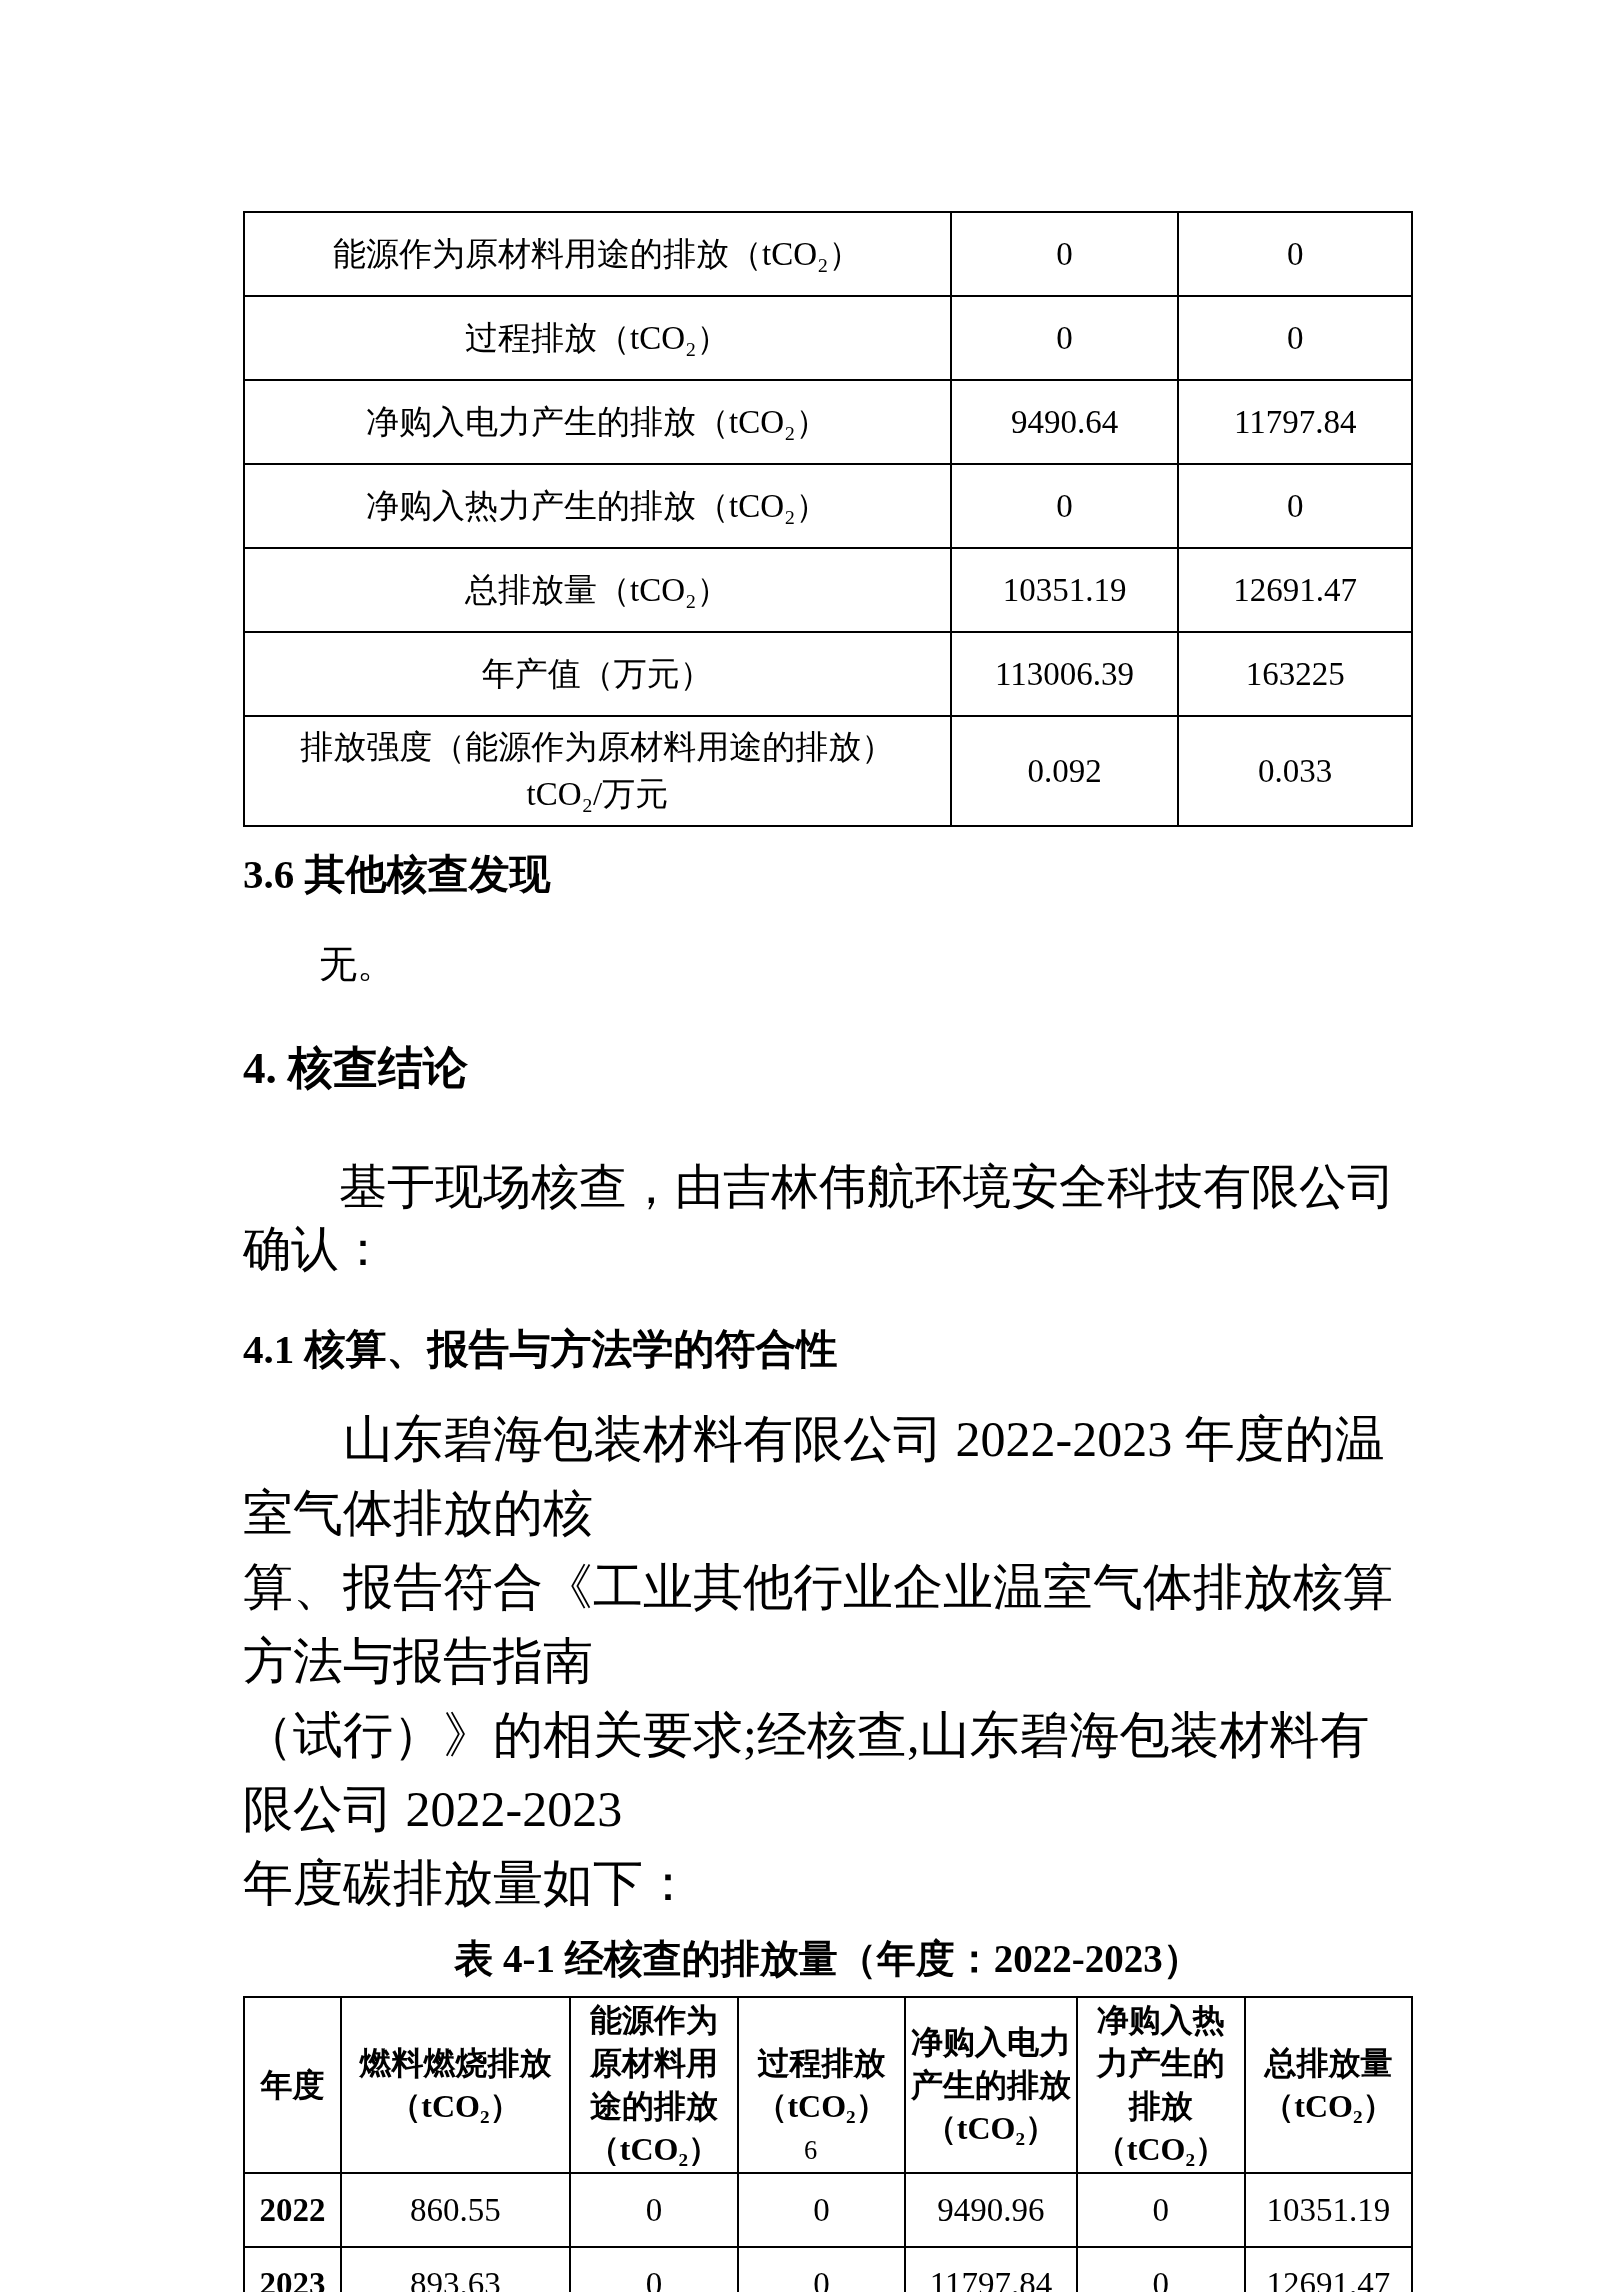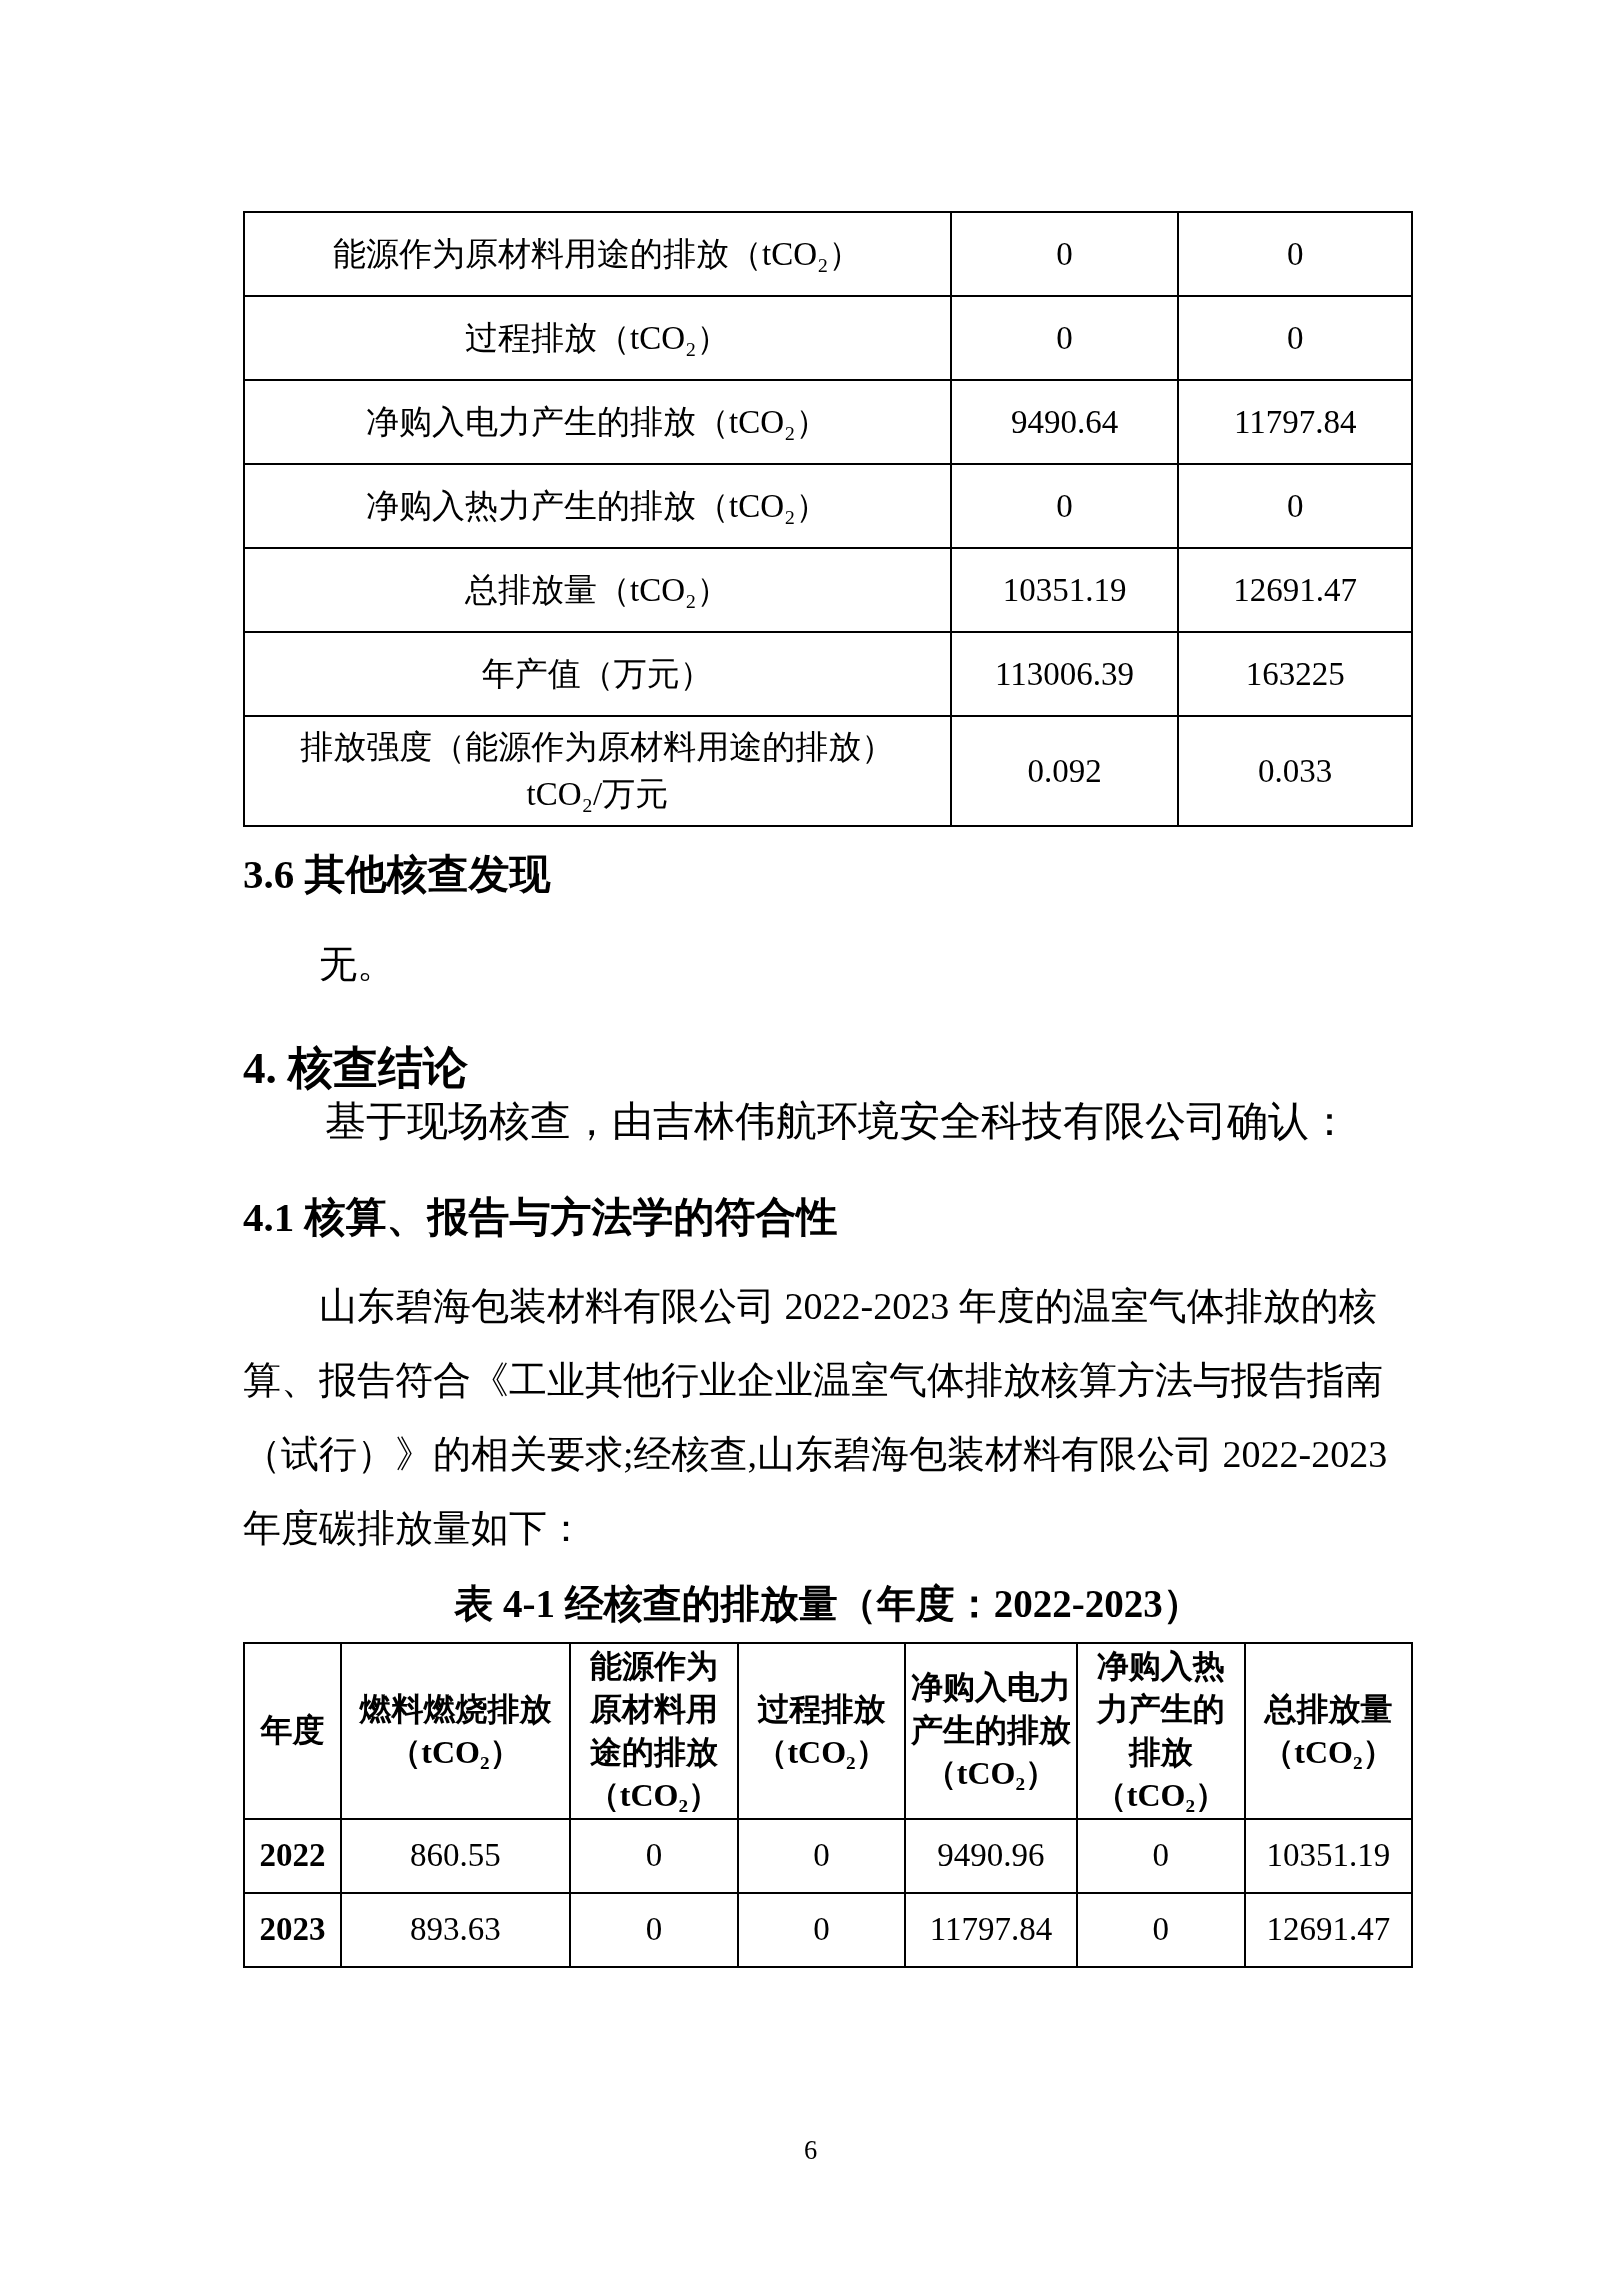--- a/index.html
+++ b/index.html
@@ -25,23 +25,23 @@
   .top-table { margin-top:195px; }
   .top-table td { font-size:33px; }
   .top-table tr.r td { height:84px; }
   .top-table tr.r-tall td { height:110px; }
   .top-table .lbl2 { line-height:47px; }
 
   
   .h-sub   { margin-top:23px; font-size:41px; font-weight:bold; line-height:1.2; }
   .p-none  { margin-top:41px; font-size:38px; text-indent:2em; line-height:1.3; }
   .h-main  { margin-top:51px; font-size:45px; font-weight:bold; line-height:1.2; }
-  .p-body  { font-size:41px; text-indent:2em; line-height:1.3; }
+  .p-body  { margin-top:61px; font-size:48px; text-indent:2em; line-height:1.3; }
   .h-sub2  { margin-top:45px; font-size:41px; font-weight:bold; line-height:1.2; }
-  .para-block { margin-top:27.4px; font-size:38px; line-height:74px; }
+  .para-block { margin-top:27.4px; font-size:50px; line-height:74px; }
   .para-block .first { text-indent:2em; }
   .tbl-caption { margin-top:15.7px; font-size:39px; font-weight:bold; text-align:center; line-height:1.2; }
 
   
   .bottom-table { margin-top:13.7px; }
   .bottom-table td { font-size:33px; }
   .bottom-table tr.hdr td { height:176px; font-weight:bold; font-size:32px; line-height:43px; padding:0 3.9px; }
   .bottom-table tr.data td { height:74px; }
   .bottom-table td.year { font-weight:bold;font-family:Liberation Serif, serif; }
 

